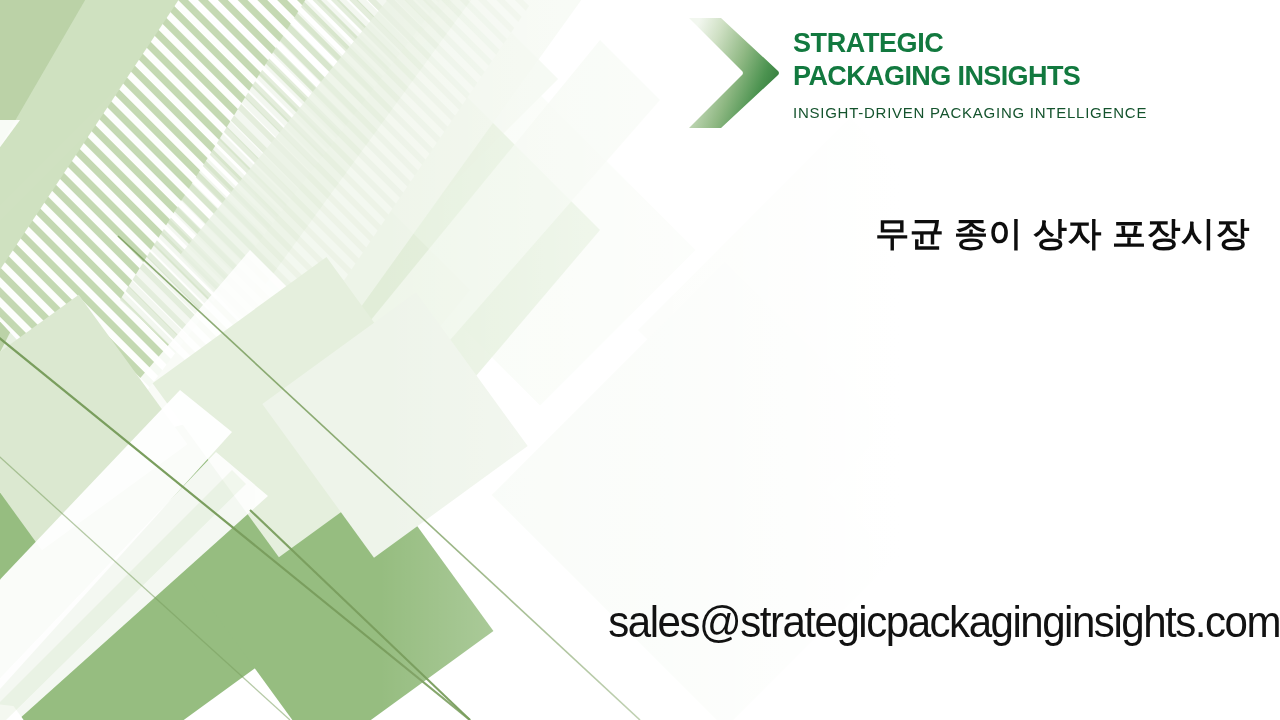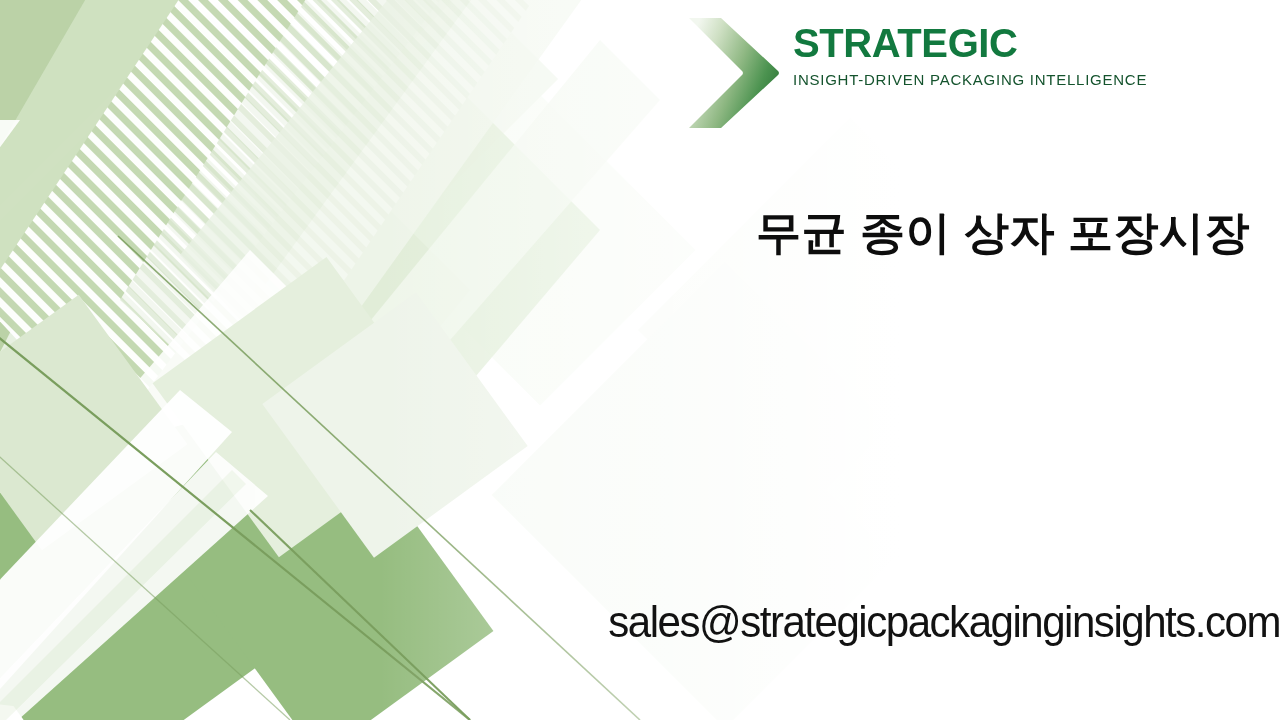--- a/index.html
+++ b/index.html
@@ -50,21 +50,21 @@
   }
   .logo-mark svg { display: block; }
 
   .logo-text-block {
     margin-left: 8px;
     padding-top: 15px;
   }
   .logo-wordmark {
     font-family: "Liberation Sans", "DejaVu Sans", sans-serif;
     font-weight: bold;
-    font-size: 40px;
+    font-size: 27px;
     line-height: 33px;
     letter-spacing: -0.4px;
     color: #12793f;
     white-space: nowrap;
   }
   .logo-wordmark .line2 { letter-spacing: -0.6px; }
 
   .logo-tagline {
     margin-top: 11px;
     font-family: "Liberation Sans", "DejaVu Sans", sans-serif;
@@ -78,21 +78,21 @@
 
   
   .report-title {
     position: absolute;
     left: 430px;
     top: 204px;
     width: 820px;
     text-align: right;
     font-family: "Liberation Sans", "DejaVu Sans", sans-serif;
     font-weight: bold;
-    font-size: 45px;
+    font-size: 34px;
     line-height: 58px;
     letter-spacing: 0.5px;
     color: #0d0d0d;
     white-space: nowrap;
   }
 
   .contact-email {
     position: absolute;
     left: 30px;
     top: 596px;
@@ -248,20 +248,21 @@
             <stop offset="100%" stop-color="#2c7536"></stop>
           </linearGradient>
         </defs>
         <path d="M8 6 L40 6 L96 58 Q100 61 96 64 L40 116 L8 116 L60 64 Q64 61 60 58 Z" fill="url(#chevGrad)"></path>
       </svg>
     </div>
 
     <div class="logo-text-block">
       <div class="logo-wordmark">
         <div class="line1">STRATEGIC</div>
+        <div class="line2">PACKAGING INSIGHTS</div>
       </div>
       <div class="logo-tagline">INSIGHT-DRIVEN PACKAGING INTELLIGENCE</div>
     </div>
 
   </div>
 
   <div class="report-title">무균 종이 상자 포장시장</div>
 
   <div class="contact-email">sales@strategicpackaginginsights.com</div>
 

